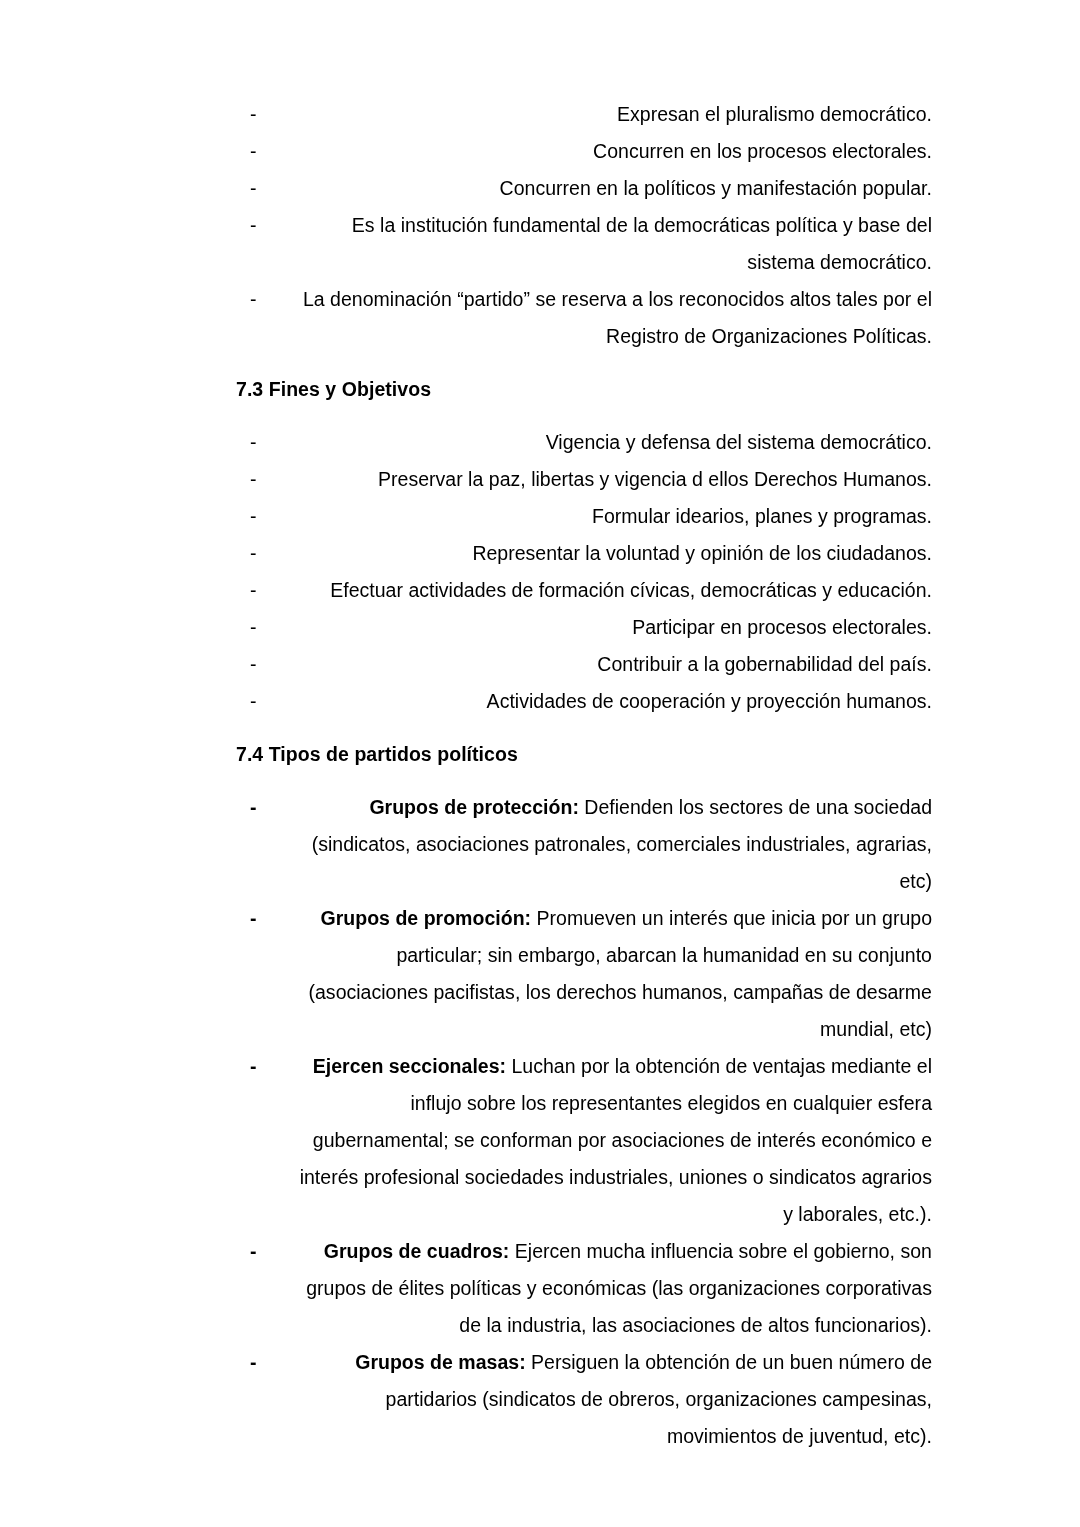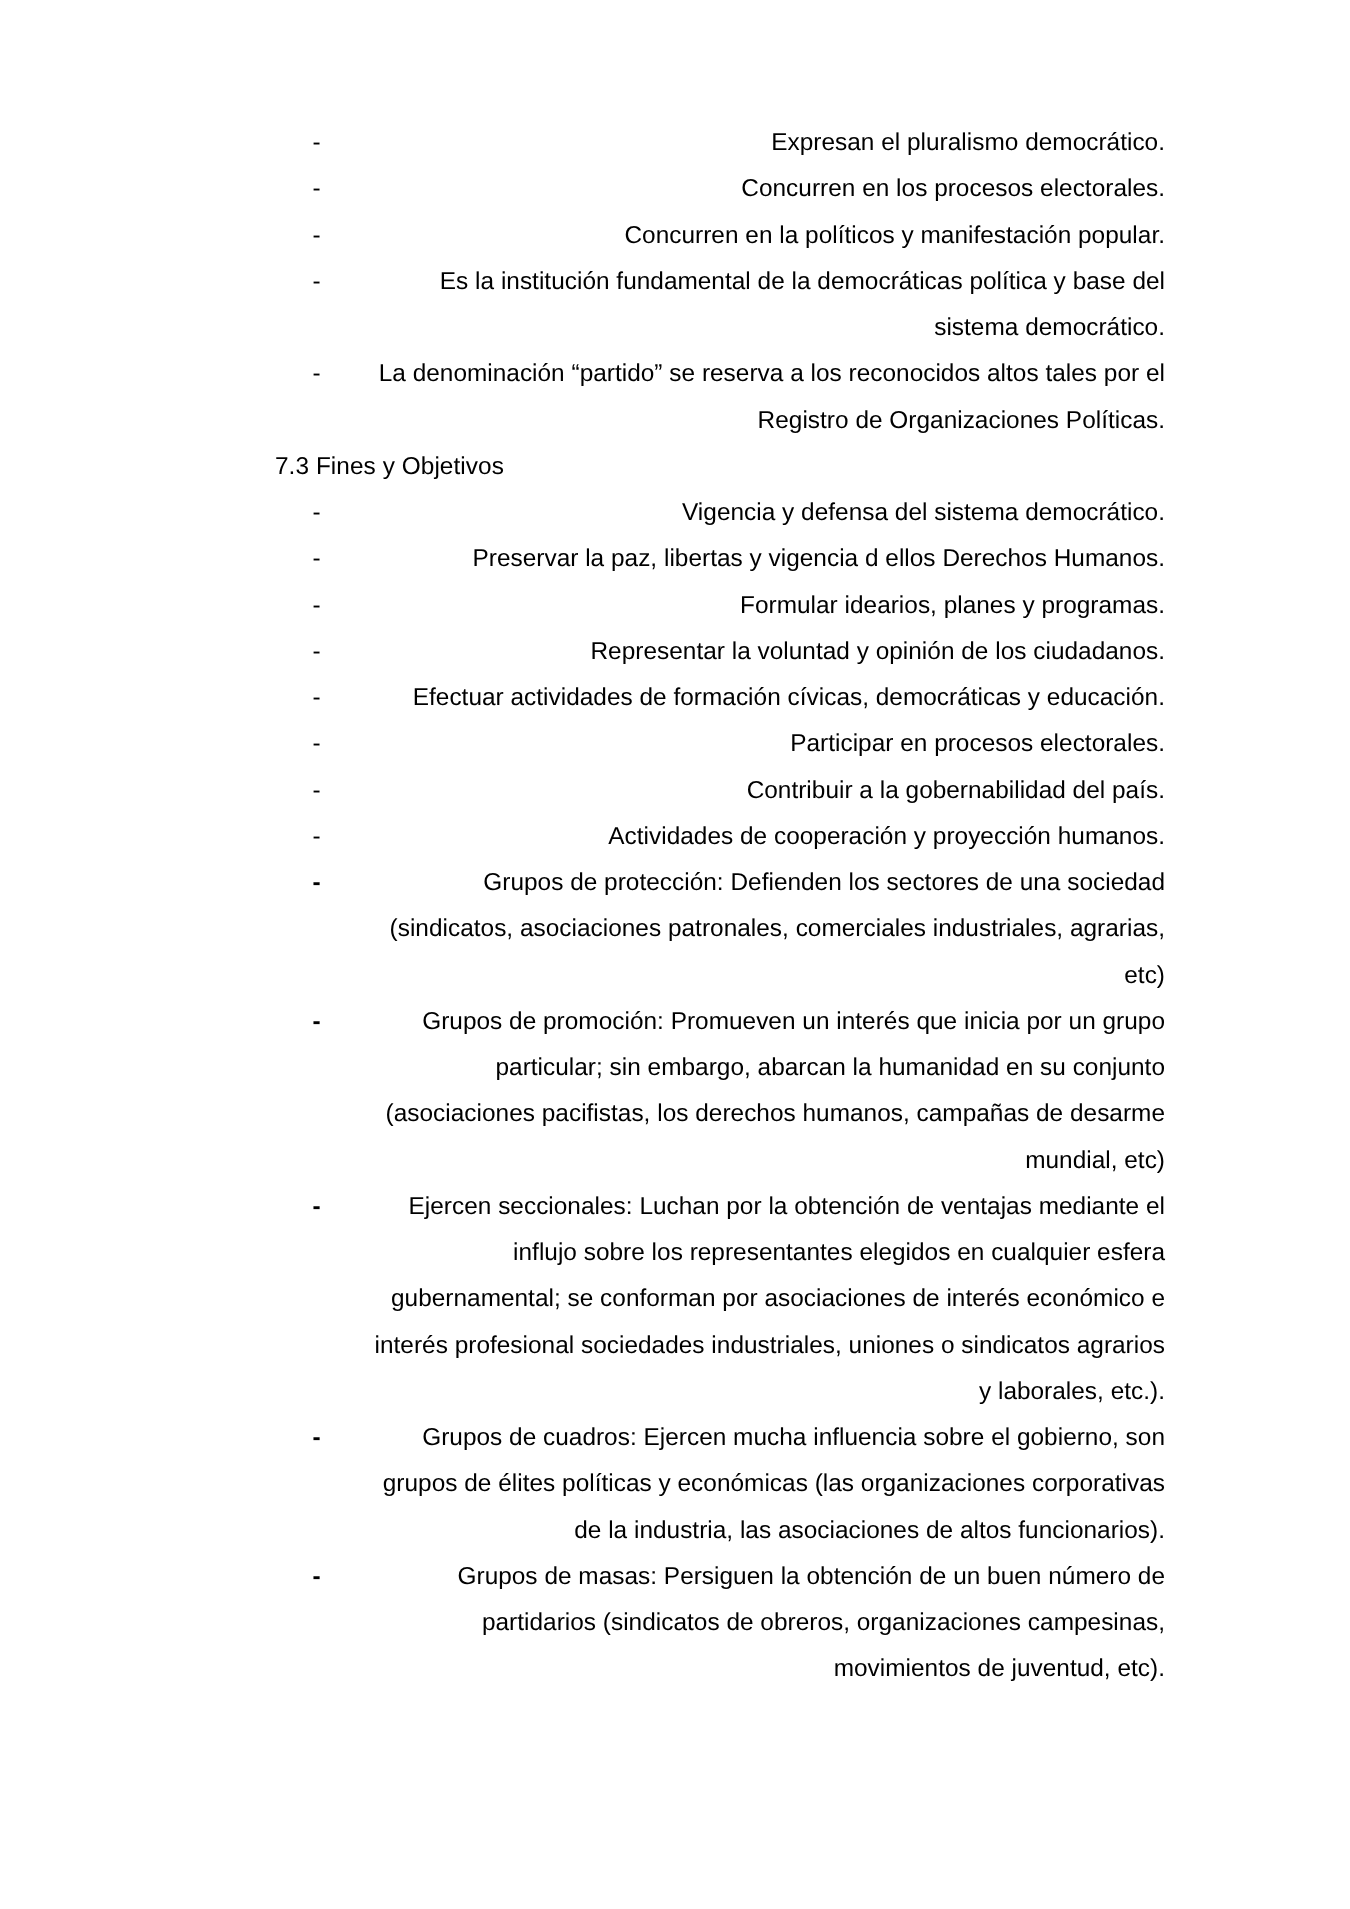--- a/index.html
+++ b/index.html
@@ -22,23 +22,23 @@
   .content {
     position: absolute;
     left: 220px;
     top: 96px;
     width: 712px;
   }
 
   
   .heading {
     font-size: 19.5px;
-    font-weight: normal;
+    font-weight: bold;
     line-height: 37px;
-    margin: 0;
+    margin: 16px;
     padding: 0;
     letter-spacing: 0.05px;
     white-space: nowrap;
   }
 
   
   .bullet-list {
     list-style: none;
     margin: 0;
     padding: 0;
@@ -62,21 +62,21 @@
     font-weight: bold;
   }
   .bullet-text {
     flex: 1 1 auto;
     font-size: 19.5px;
     line-height: 37px;
     text-align: right;
     letter-spacing: 0.02px;
   }
   .lead {
-    font-weight: normal;
+    font-weight: bold;
   }
 </style>
 </head>
 <body>
 
 <div class="page">
   <div class="content">
 
     <ul class="bullet-list">
       <li class="bullet-item">
@@ -131,20 +131,21 @@
       <li class="bullet-item">
         <span class="dash">-</span>
         <span class="bullet-text">Contribuir a la gobernabilidad del país.</span>
       </li>
       <li class="bullet-item">
         <span class="dash">-</span>
         <span class="bullet-text">Actividades de cooperación y proyección humanos.</span>
       </li>
     </ul>
 
+    <h2 class="heading">7.4 Tipos de partidos políticos</h2>
 
     <ul class="bullet-list">
       <li class="bullet-item">
         <span class="dash bold">-</span>
         <span class="bullet-text"><span class="lead">Grupos de protección:</span><span> Defienden los sectores de una sociedad (sindicatos, asociaciones patronales, comerciales industriales, agrarias, etc)</span></span>
       </li>
       <li class="bullet-item">
         <span class="dash bold">-</span>
         <span class="bullet-text"><span class="lead">Grupos de promoción:</span><span> Promueven un interés que inicia por un grupo particular; sin embargo, abarcan la humanidad en su conjunto (asociaciones pacifistas, los derechos humanos, campañas de desarme mundial, etc)</span></span>
       </li>

